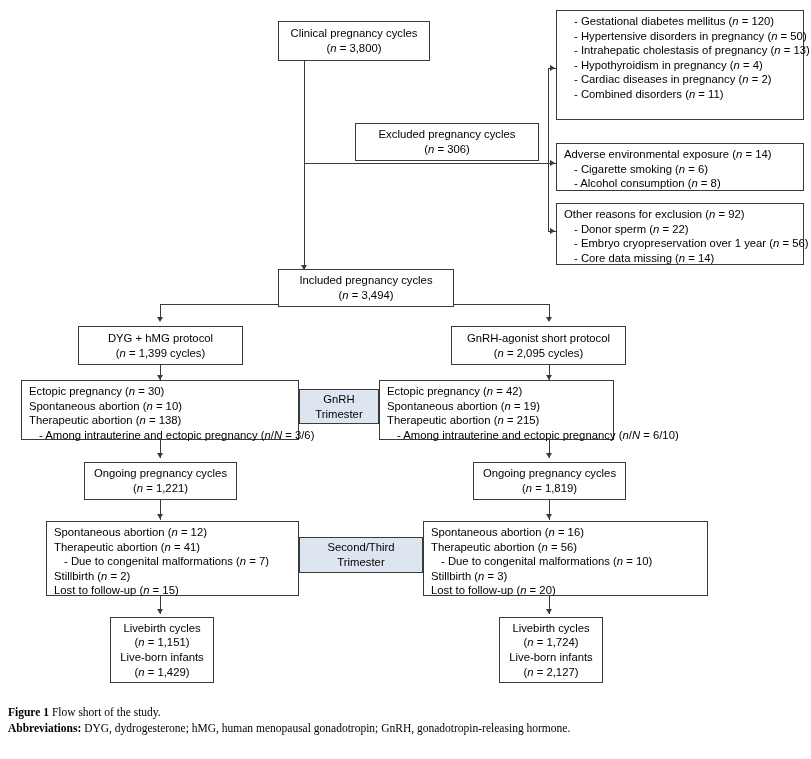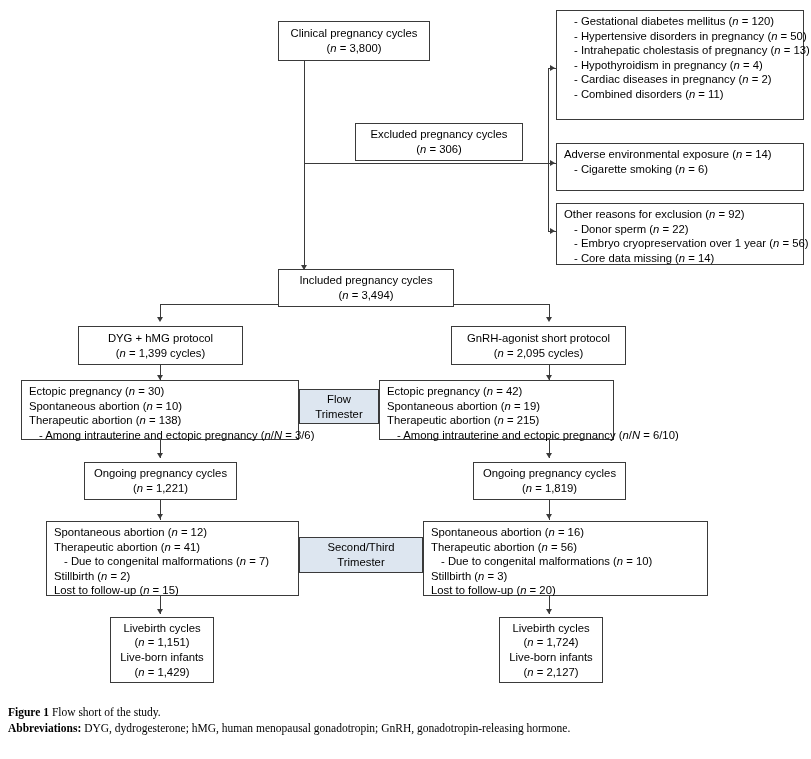--- a/index.html
+++ b/index.html
@@ -130,21 +130,21 @@
   <div class="vline" style="left:549px; top:500px; height:20px;"></div>
   <div class="arrow-d" style="left:545.8px; top:514px;"></div>
   <div class="vline" style="left:549px; top:596px; height:18px;"></div>
   <div class="arrow-d" style="left:545.8px; top:609px;"></div>
 
   <div class="box center" style="left:278px; top:9px; width:152px; height:40px;margin-top:12px;">
     <span class="ln">Clinical pregnancy cycles</span>
     <span class="ln">(<i class="v">n</i> = 3,800)</span>
   </div>
 
-  <div class="box center" style="left:355px; top:123px; width:168px; height:38px;">
+  <div class="box center" style="left:355px; top:123px; width:184px; height:38px;">
     <span class="ln">Excluded pregnancy cycles</span>
     <span class="ln">(<i class="v">n</i> = 306)</span>
   </div>
 
   <div class="box center" style="left:278px; top:269px; width:176px; height:38px;">
     <span class="ln">Included pregnancy cycles</span>
     <span class="ln">(<i class="v">n</i> = 3,494)</span>
   </div>
 
   <div class="box left" style="left:556px; top:10px; width:248px; height:110px;">
@@ -152,20 +152,21 @@
     <span class="ln sub">- Hypertensive disorders in pregnancy (<i class="v">n</i> = 50)</span>
     <span class="ln sub">- Intrahepatic cholestasis of pregnancy (<i class="v">n</i> = 13)</span>
     <span class="ln sub">- Hypothyroidism in pregnancy (<i class="v">n</i> = 4)</span>
     <span class="ln sub">- Cardiac diseases in pregnancy (<i class="v">n</i> = 2)</span>
     <span class="ln sub">- Combined disorders (<i class="v">n</i> = 11)</span>
   </div>
 
   <div class="box left" style="left:556px; top:143px; width:248px; height:48px;">
     <span class="ln">Adverse environmental exposure (<i class="v">n</i> = 14)</span>
     <span class="ln sub">- Cigarette smoking (<i class="v">n</i> = 6)</span>
+    <span class="ln sub">- Alcohol consumption (<i class="v">n</i> = 8)</span>
   </div>
 
   <div class="box left" style="left:556px; top:203px; width:248px; height:62px;">
     <span class="ln">Other reasons for exclusion (<i class="v">n</i> = 92)</span>
     <span class="ln sub">- Donor sperm (<i class="v">n</i> = 22)</span>
     <span class="ln sub">- Embryo cryopreservation over 1 year (<i class="v">n</i> = 56)</span>
     <span class="ln sub">- Core data missing (<i class="v">n</i> = 14)</span>
   </div>
 
   <div class="box center" style="left:78px; top:326px; width:165px; height:39px;">
@@ -179,21 +180,21 @@
   </div>
 
   <div class="box left" style="left:21px; top:380px; width:278px; height:60px;">
     <span class="ln">Ectopic pregnancy (<i class="v">n</i> = 30)</span>
     <span class="ln">Spontaneous abortion (<i class="v">n</i> = 10)</span>
     <span class="ln">Therapeutic abortion (<i class="v">n</i> = 138)</span>
     <span class="ln sub">- Among intrauterine and ectopic pregnancy (<i class="v">n</i>/<i class="v">N</i> = 3/6)</span>
   </div>
 
   <div class="trim" style="left:299px; top:389px; width:80px; height:35px;">
-    <span class="ln">Flow</span>
+    <span class="ln">GnRH</span>
     <span class="ln">Trimester</span>
   </div>
 
   <div class="box left" style="left:379px; top:380px; width:235px; height:60px;">
     <span class="ln">Ectopic pregnancy (<i class="v">n</i> = 42)</span>
     <span class="ln">Spontaneous abortion (<i class="v">n</i> = 19)</span>
     <span class="ln">Therapeutic abortion (<i class="v">n</i> = 215)</span>
     <span class="ln sub">- Among intrauterine and ectopic pregnancy (<i class="v">n</i>/<i class="v">N</i> = 6/10)</span>
   </div>
 

